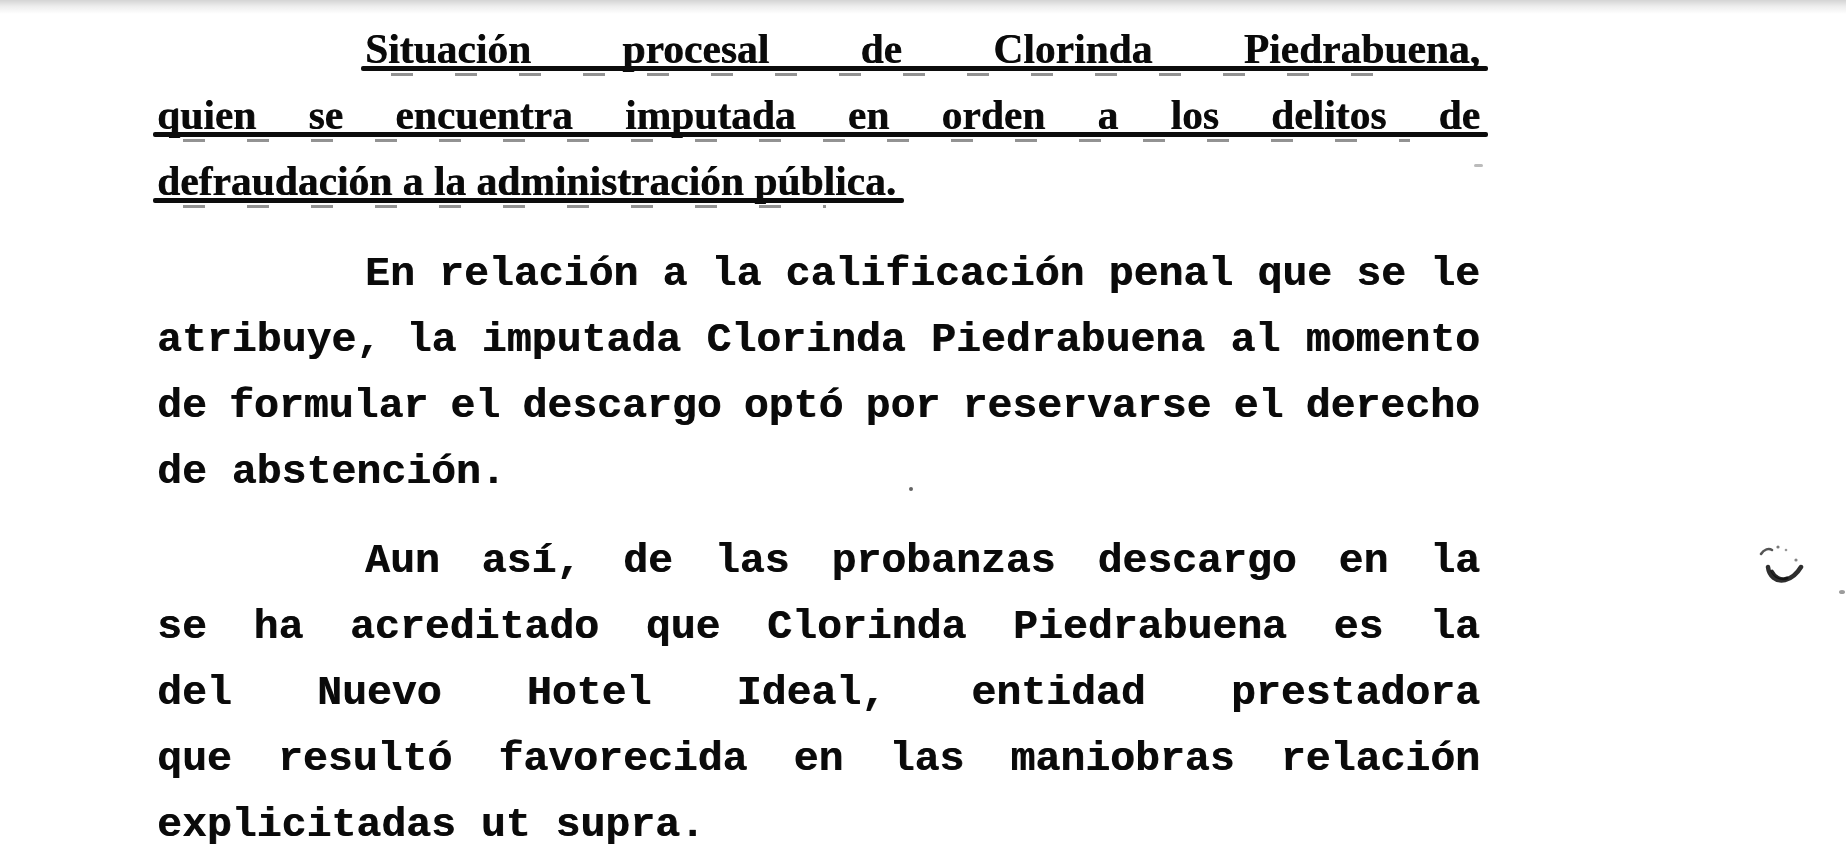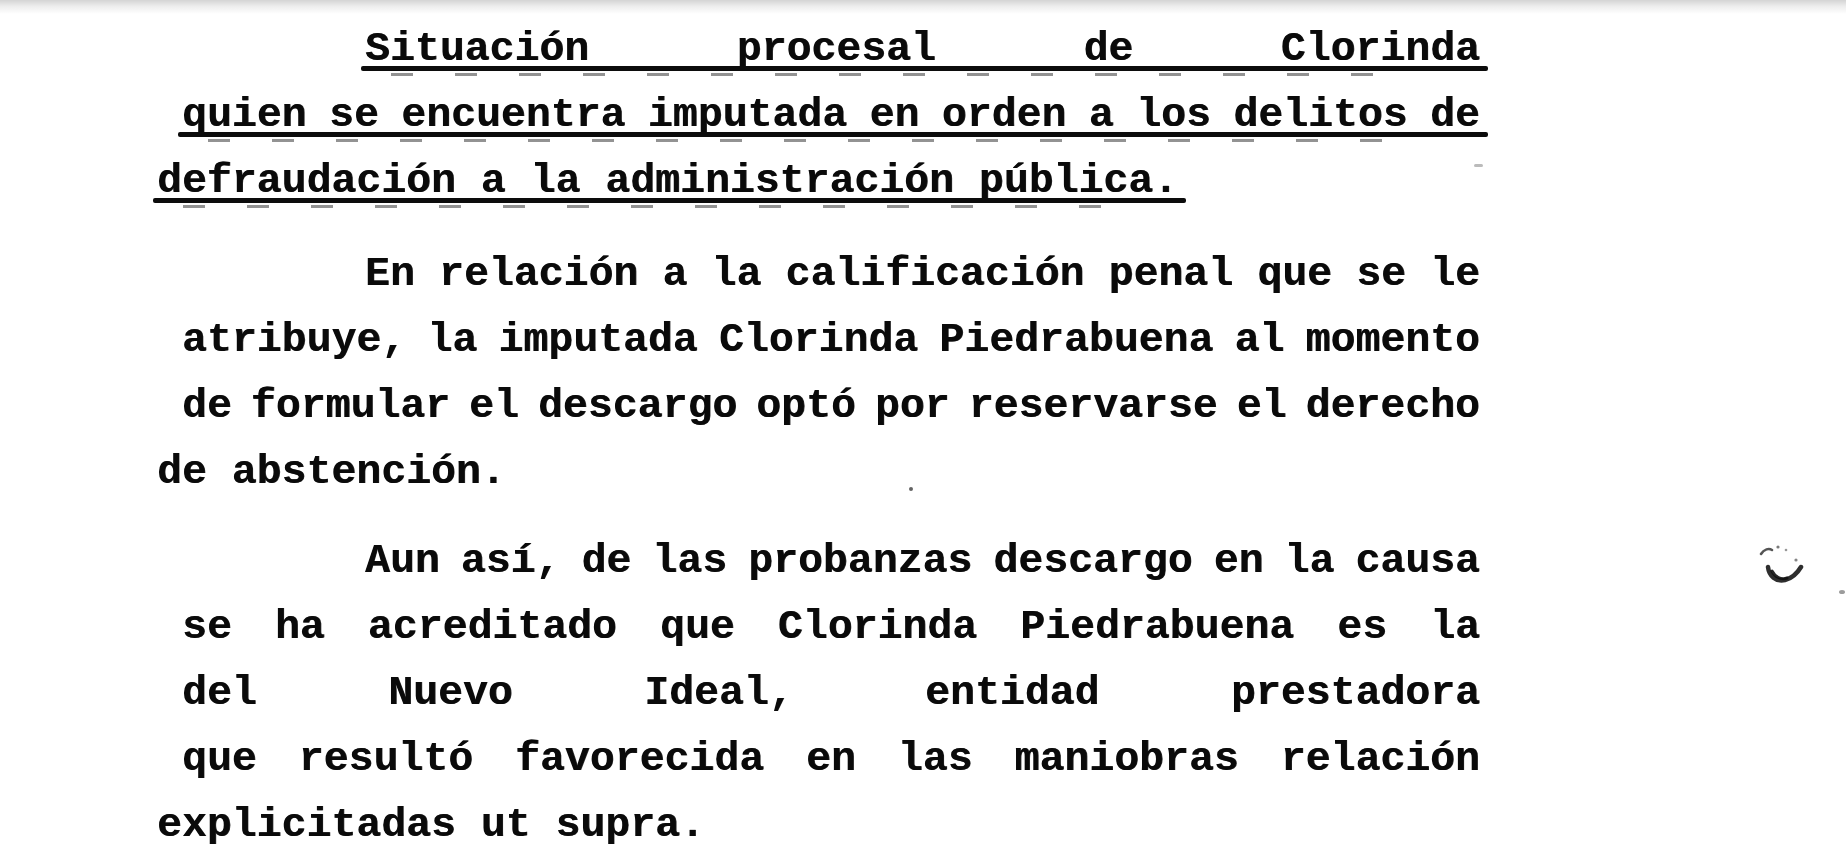--- a/index.html
+++ b/index.html
@@ -34,26 +34,25 @@
   .block-2 { margin-top: 23px; }
   .line {
     position: relative;
     height: 66px;
     line-height: 66px;
     white-space: pre;
   }
   .line.justify {
     display: flex;
     justify-content: space-between;
-    margin-left: 25px;
   }
   .line.indent { margin-left: 208px; }
   .w { display: inline-block; }
   
-  .underline { position: relative; }
+  .underline { position: relative; font-family: Liberation Serif, serif; }
   .underline::after {
     content: "";
     position: absolute;
     left: -4px; right: -8px;
     top: 50px;
     height: 5px;
     background: #0c0c0c;
     border-radius: 2px;
   }
   
@@ -75,34 +74,34 @@
   .speck-3 { left: 1839px; top: 590px; width: 6px; height: 4px; background: rgba(90,90,90,0.6); }
   .scribble { position: absolute; left: 1745px; top: 530px; pointer-events: none; }
 </style>
 </head>
 <body>
 
 <div class="edge-shadow"></div>
 
 <div class="doc">
     <div class="block block-0">
-      <div class="line justify indent underline"><span class="w">Situación</span><span class="w">procesal</span><span class="w">de</span><span class="w">Clorinda</span></div>
+      <div class="line justify indent underline"><span class="w">Situación</span><span class="w">procesal</span><span class="w">de</span><span class="w">Clorinda</span><span class="w">Piedrabuena,</span></div>
       <div class="line justify underline"><span class="w">quien</span><span class="w">se</span><span class="w">encuentra</span><span class="w">imputada</span><span class="w">en</span><span class="w">orden</span><span class="w">a</span><span class="w">los</span><span class="w">delitos</span><span class="w">de</span></div>
       <div class="line"><span class="iline underline">defraudación a la administración pública.</span></div>
     </div>
     <div class="block block-1">
       <div class="line justify indent"><span class="w">En</span><span class="w">relación</span><span class="w">a</span><span class="w">la</span><span class="w">calificación</span><span class="w">penal</span><span class="w">que</span><span class="w">se</span><span class="w">le</span></div>
       <div class="line justify"><span class="w">atribuye,</span><span class="w">la</span><span class="w">imputada</span><span class="w">Clorinda</span><span class="w">Piedrabuena</span><span class="w">al</span><span class="w">momento</span></div>
       <div class="line justify"><span class="w">de</span><span class="w">formular</span><span class="w">el</span><span class="w">descargo</span><span class="w">optó</span><span class="w">por</span><span class="w">reservarse</span><span class="w">el</span><span class="w">derecho</span></div>
       <div class="line">de abstención.</div>
     </div>
     <div class="block block-2">
-      <div class="line justify indent"><span class="w">Aun</span><span class="w">así,</span><span class="w">de</span><span class="w">las</span><span class="w">probanzas</span><span class="w">descargo</span><span class="w">en</span><span class="w">la</span><span class="w">causa</span></div>
+      <div class="line justify indent"><span class="w">Aun</span><span class="w">así,</span><span class="w">de</span><span class="w">las</span><span class="w">probanzas</span><span class="w">descargo</span><span class="w">en</span><span class="w">la</span></div>
       <div class="line justify"><span class="w">se</span><span class="w">ha</span><span class="w">acreditado</span><span class="w">que</span><span class="w">Clorinda</span><span class="w">Piedrabuena</span><span class="w">es</span><span class="w">la</span></div>
-      <div class="line justify"><span class="w">del</span><span class="w">Nuevo</span><span class="w">Ideal,</span><span class="w">entidad</span><span class="w">prestadora</span></div>
+      <div class="line justify"><span class="w">del</span><span class="w">Nuevo</span><span class="w">Hotel</span><span class="w">Ideal,</span><span class="w">entidad</span><span class="w">prestadora</span></div>
       <div class="line justify"><span class="w">que</span><span class="w">resultó</span><span class="w">favorecida</span><span class="w">en</span><span class="w">las</span><span class="w">maniobras</span><span class="w">relación</span></div>
       <div class="line">explicitadas ut supra.</div>
     </div>
   </div>
 
 <svg class="scribble" width="80" height="70" viewBox="0 0 80 70" xmlns="http://www.w3.org/2000/svg">
   <path d="M23,37 C24,46 31,52 40,50 C48,48 53,42 56,37" fill="none" stroke="#1c1c1c" stroke-width="4.5" stroke-linecap="round" opacity="0.92"></path>
   <path d="M27,41 C30,47 36,50 42,48" fill="none" stroke="#111111" stroke-width="3" stroke-linecap="round" opacity="0.9"></path>
   <path d="M16,24 C19,19 24,18 27,20" fill="none" stroke="#2a2a2a" stroke-width="2.6" stroke-linecap="round" opacity="0.8"></path>
   <circle cx="33" cy="17" r="1.6" fill="#333333" opacity="0.65"></circle>

